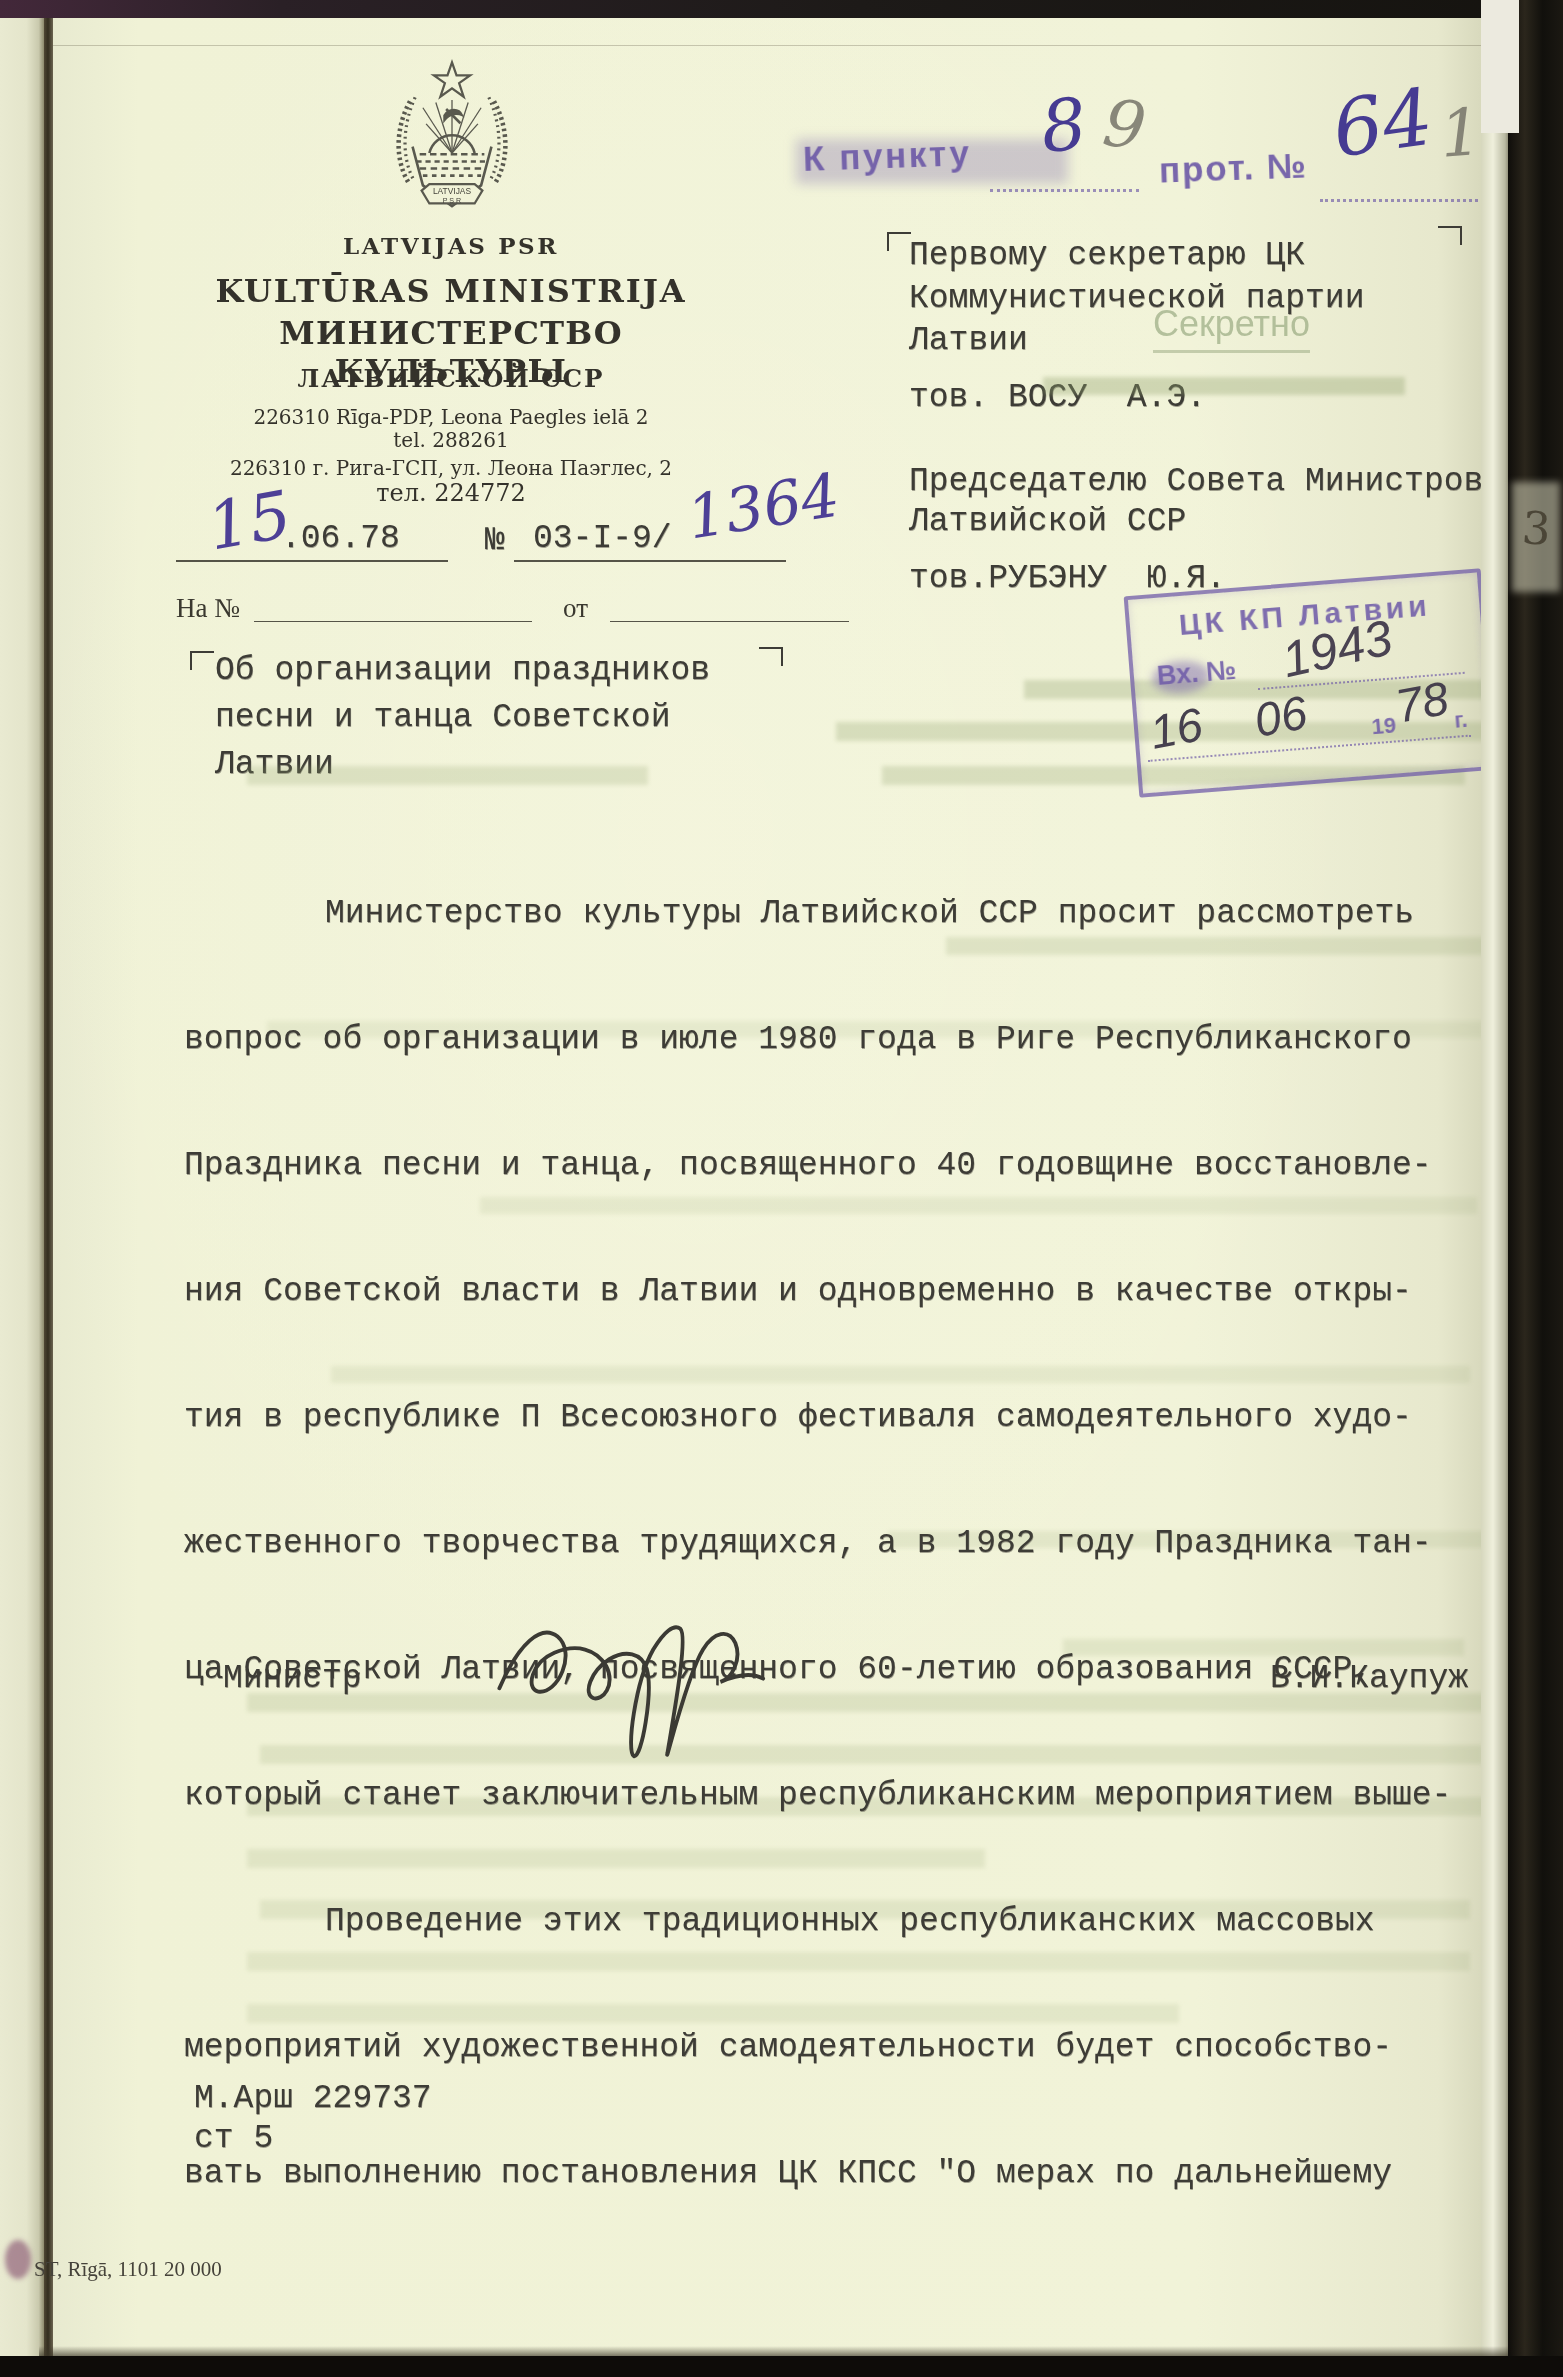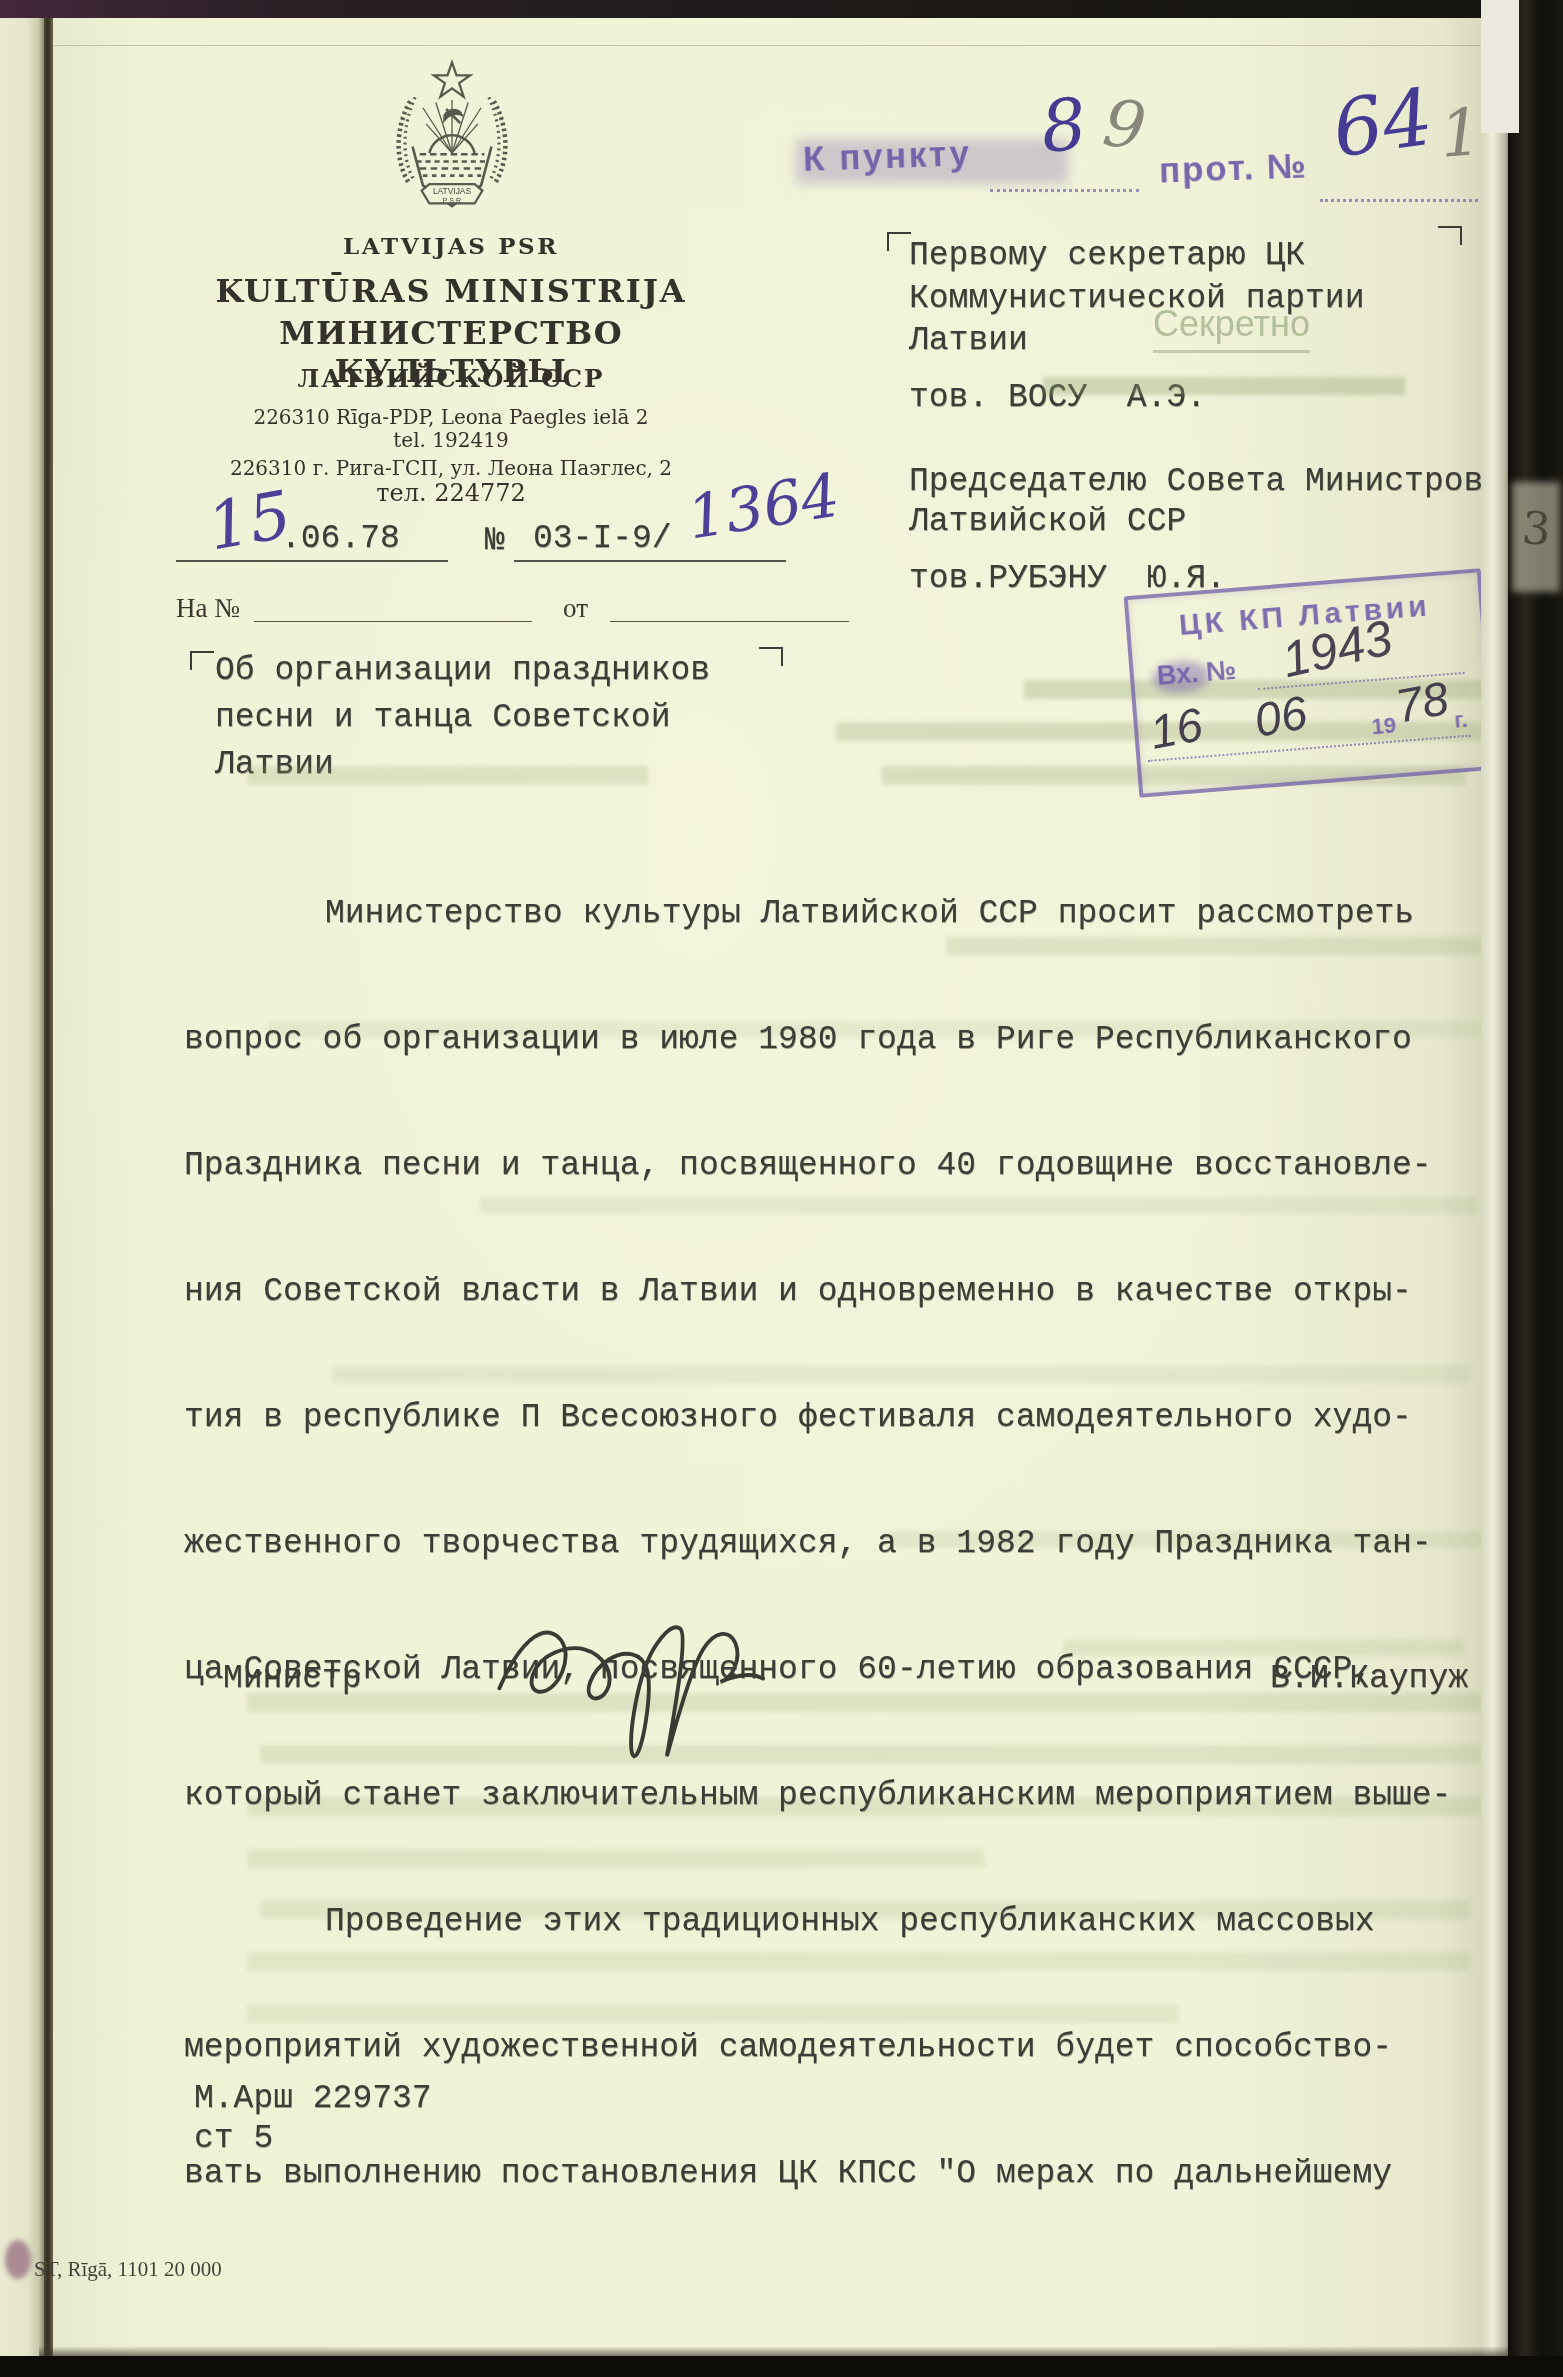--- a/index.html
+++ b/index.html
@@ -110,21 +110,21 @@
       </g>
       <text x="105" y="214" text-anchor="middle" font-family="Liberation Sans" font-size="13" fill="#45443c">LATVIJAS</text>
       <text x="105" y="227" text-anchor="middle" font-family="Liberation Sans" font-size="11" fill="#45443c">P S R</text>
     </svg>
 
     <div class="lh" style="top:214px;font-size:23px;letter-spacing:2.6px;">LATVIJAS PSR</div>
     <div class="lh" style="top:296px;font-size:32px;letter-spacing:1.3px;">МИНИСТЕРСТВО КУЛЬТУРЫ</div>
     <div class="lh" style="top:254px;font-size:32px;letter-spacing:1.9px;">KULTŪRAS MINISTRIJA</div>
     <div class="lh" style="top:346px;font-size:24.6px;letter-spacing:1.9px;">ЛАТВИЙСКОЙ ССР</div>
     <div class="lh serifp" style="top:387px;font-size:20px;font-weight:normal;">226310 Rīga-PDP, Leona Paegles ielā 2</div>
-    <div class="lh serifp" style="top:410px;font-size:20px;font-weight:normal;">tel. 192419</div>
+    <div class="lh serifp" style="top:410px;font-size:20px;font-weight:normal;">tel. 288261</div>
     <div class="lh serifp" style="top:438px;font-size:20px;font-weight:normal;">226310 г. Рига-ГСП, ул. Леона Паэглес, 2</div>
     <div class="lh serifp" style="top:461px;font-size:24px;font-weight:normal;">тел. 224772</div>
 
     <div class="hw" style="left:155px;top:465px;font-size:65px;transform:rotate(-10deg);">15</div>
     <div class="tw" style="left:228px;top:502px;">.06.78</div>
     <div class="uline" style="left:123px;top:542px;width:272px;"></div>
     <div class="tw" style="left:432px;top:504px;">№</div>
     <div class="tw" style="left:480px;top:502px;">03-I-9/</div>
     <div class="uline" style="left:461px;top:542px;width:272px;"></div>
     <div class="hw" style="left:634px;top:453px;font-size:60px;transform:rotate(-9deg);">1364</div>

